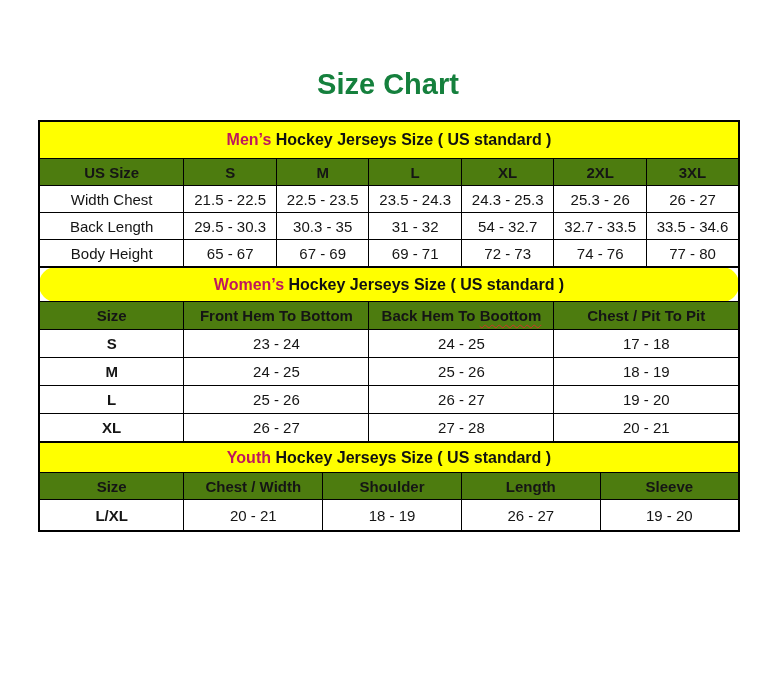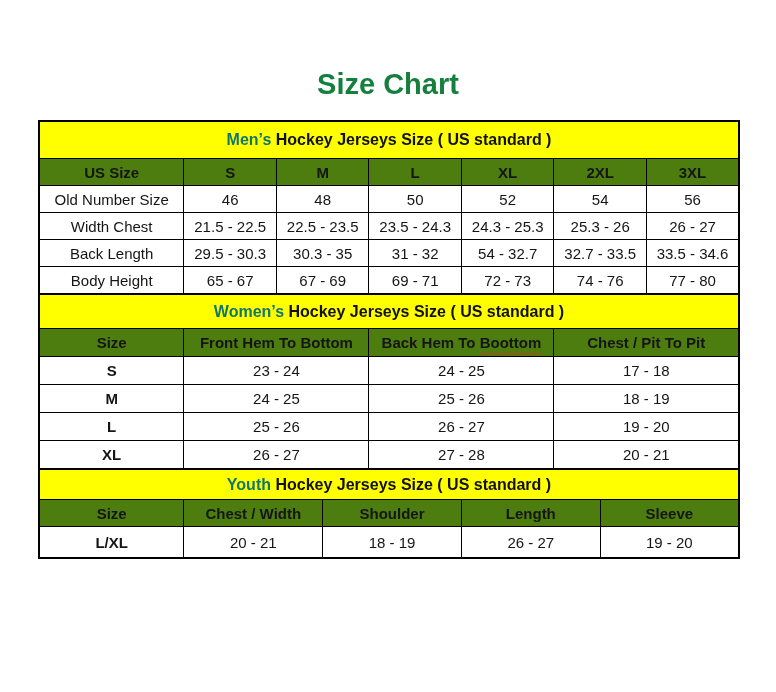--- a/index.html
+++ b/index.html
@@ -19,32 +19,32 @@
     border:2px solid #000;
   }
   table + table { margin-top:-2px; }
 
   th, td {
     border:1px solid #000; text-align:center; vertical-align:middle;
     padding:0 2px; overflow:hidden; white-space:nowrap;
   }
 
   .band th { background:#FFFF00; font-weight:bold; font-size:16px; color:#111; }
-  .band .accent { color:#0f766e; }
+  .band .accent { color:#be185d; }
 
   .cols th { font-weight:bold; font-size:15px; background:#4d7c0f; }
   td { font-size:15px; font-weight:normal; background:#fff; }
 
   .labels-bold tbody td:first-child { font-weight:bold; }
 
   
   .t-mens   .band th { height:36px; }
   .t-mens   .cols th { height:26px; }
   .t-mens   td       { height:26px; }
-  .t-womens .band th { height:33px; }
+  .t-womens .band th { height:33px;border-radius:17px; }
   .t-womens .cols th { height:27px; }
   .t-womens td       { height:27px; }
   .t-youth  .band th { height:29px; }
   .t-youth  .cols th { height:26px; }
   .t-youth  td       { height:30px; }
 
   
   col.c-label { width:20.7%; }
   .t-mens   col.c-val { width:13.2167%; }
   .t-womens col.c-val { width:26.4333%; }
@@ -86,29 +86,20 @@
           <th>S</th>
           <th>M</th>
           <th>L</th>
           <th>XL</th>
           <th>2XL</th>
           <th>3XL</th>
         </tr>
       </thead>
       <tbody>
           <tr>
-            <td>Old Number Size</td>
-            <td>46</td>
-            <td>48</td>
-            <td>50</td>
-            <td>52</td>
-            <td>54</td>
-            <td>56</td>
-          </tr>
-          <tr>
             <td>Width Chest</td>
             <td>21.5 - 22.5</td>
             <td>22.5 - 23.5</td>
             <td>23.5 - 24.3</td>
             <td>24.3 - 25.3</td>
             <td>25.3 - 26</td>
             <td>26 - 27</td>
           </tr>
           <tr>
             <td>Back Length</td>

